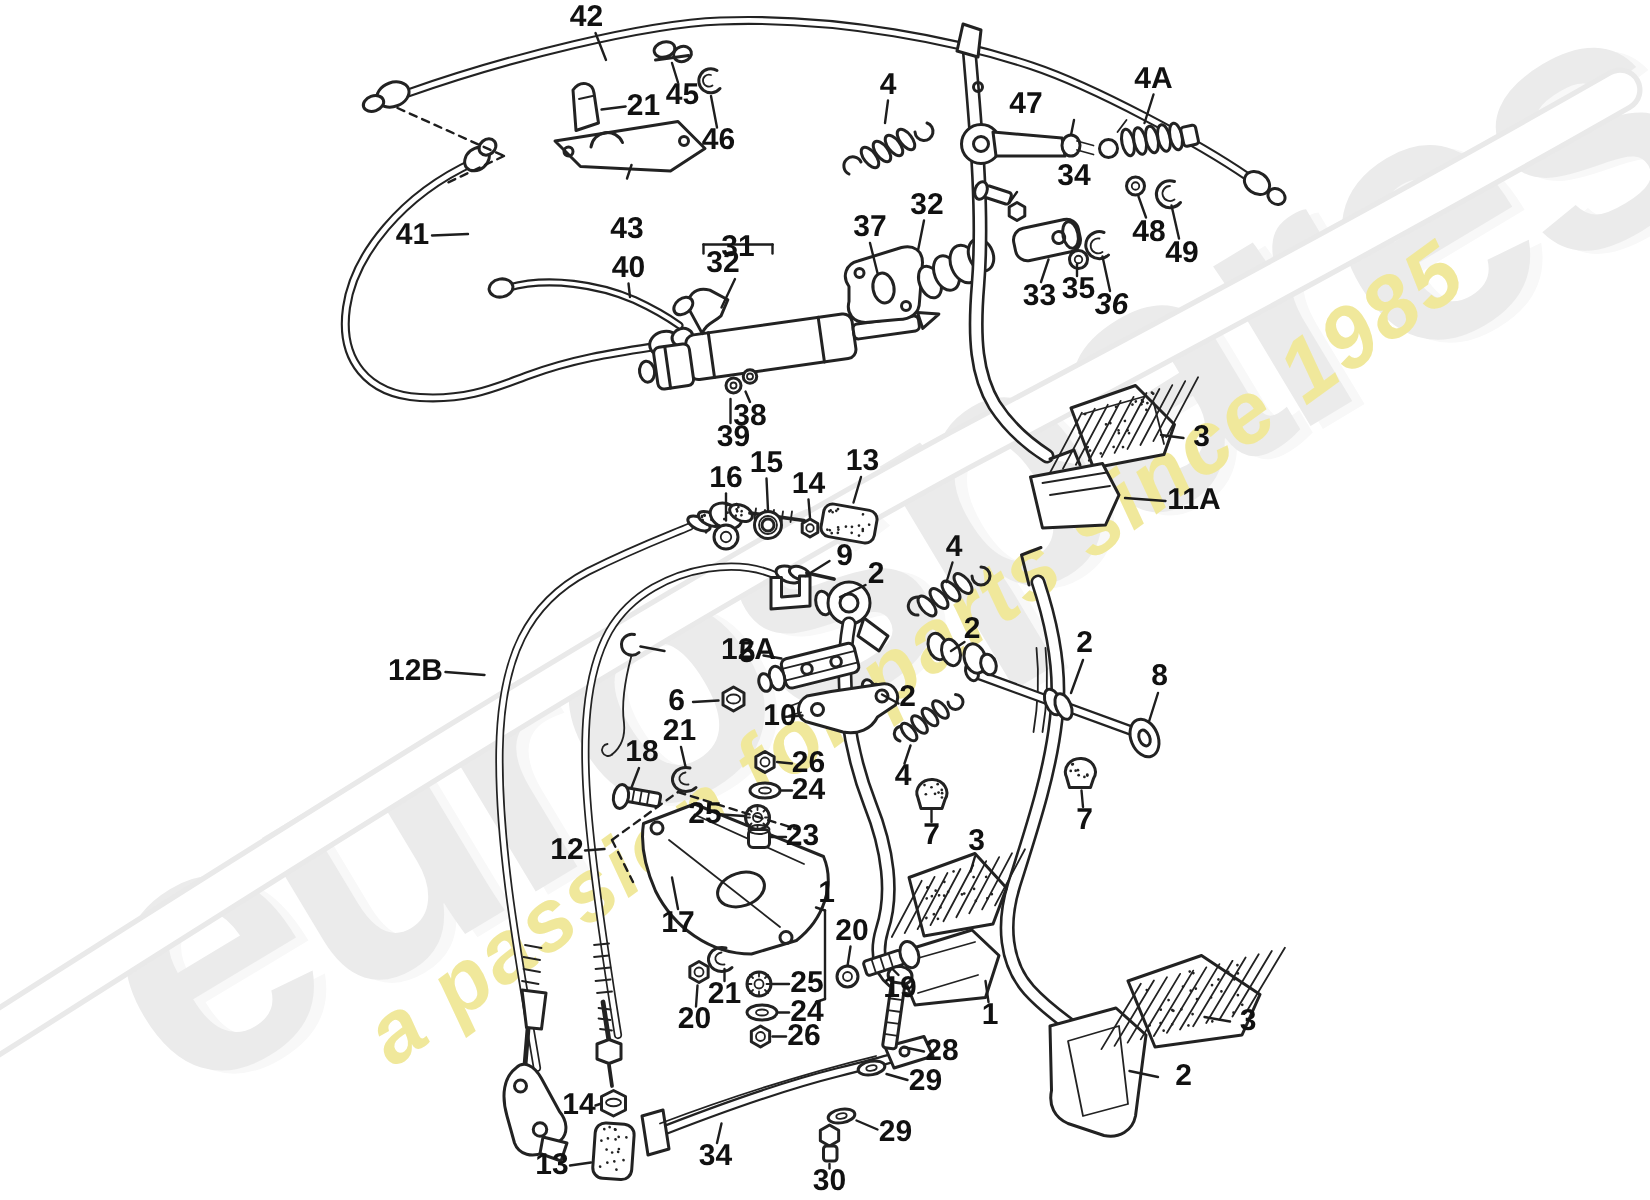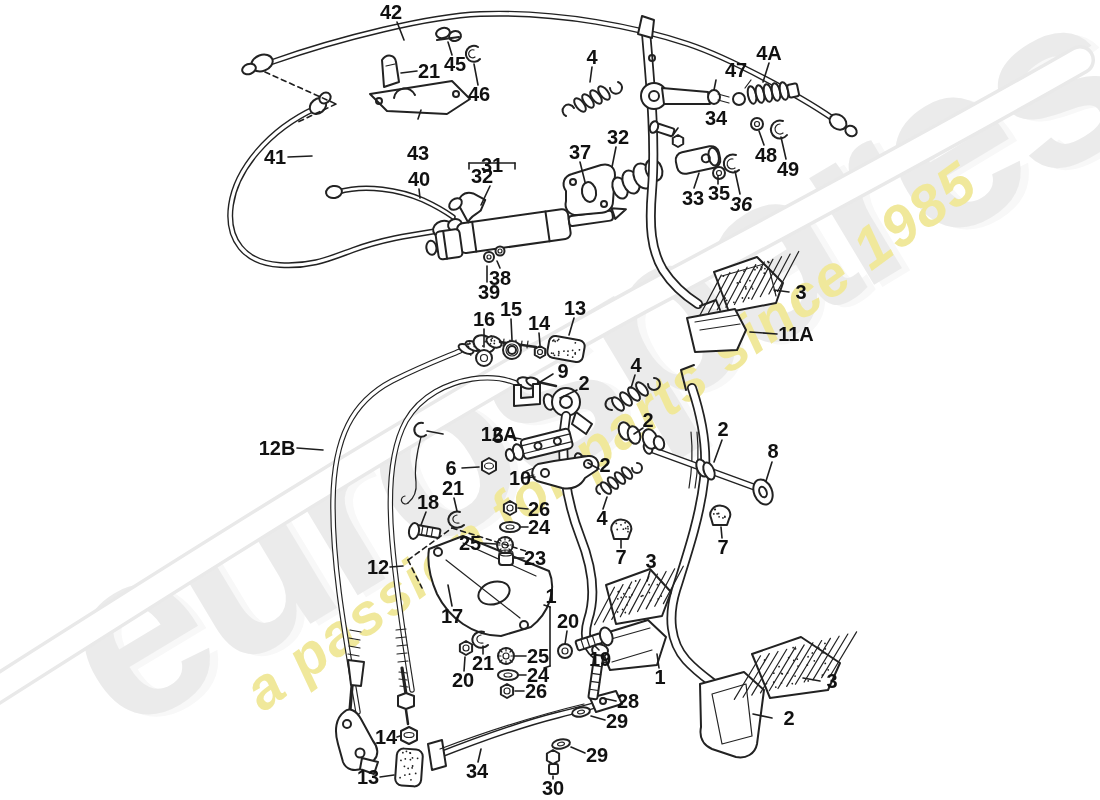--- a/index.html
+++ b/index.html
@@ -720,21 +720,21 @@
       <div class="co" style="left: 418px; top: 129px; margin-top: 24px;">43</div>
       <div class="co" style="left: 275px; top: 157px;">41</div>
       <div class="co" style="left: 419px; top: 179px;">40</div>
       <div class="co" style="left: 492px; top: 165px;">31</div>
       <div class="co" style="left: 482px; top: 176px;">32</div>
       <div class="co" style="left: 500px; top: 278px;">38</div>
       <div class="co" style="left: 489px; top: 292px;">39</div>
       <div class="co" style="left: 580px; top: 152px;">37</div>
       <div class="co" style="left: 618px; top: 137px;">32</div>
       <div class="co" style="left: 592px; top: 57px;">4</div>
-      <div class="co" style="left: 736px; top: 70px;">47</div>
+      <div class="co" style="left: 684px; top: 70px;">47</div>
       <div class="co" style="left: 769px; top: 53px;">4A</div>
       <div class="co" style="left: 716px; top: 118px;">34</div>
       <div class="co" style="left: 693px; top: 198px;">33</div>
       <div class="co" style="left: 719px; top: 193px;">35</div>
       <div class="co" style="left: 741px; top: 204px; font-style: italic;">36</div>
       <div class="co" style="left: 766px; top: 155px;">48</div>
       <div class="co" style="left: 788px; top: 169px;">49</div>
       <div class="co" style="left: 801px; top: 292px;">3</div>
       <div class="co" style="left: 796px; top: 334px;">11A</div>
       <div class="co" style="left: 484px; top: 319px;">16</div>

